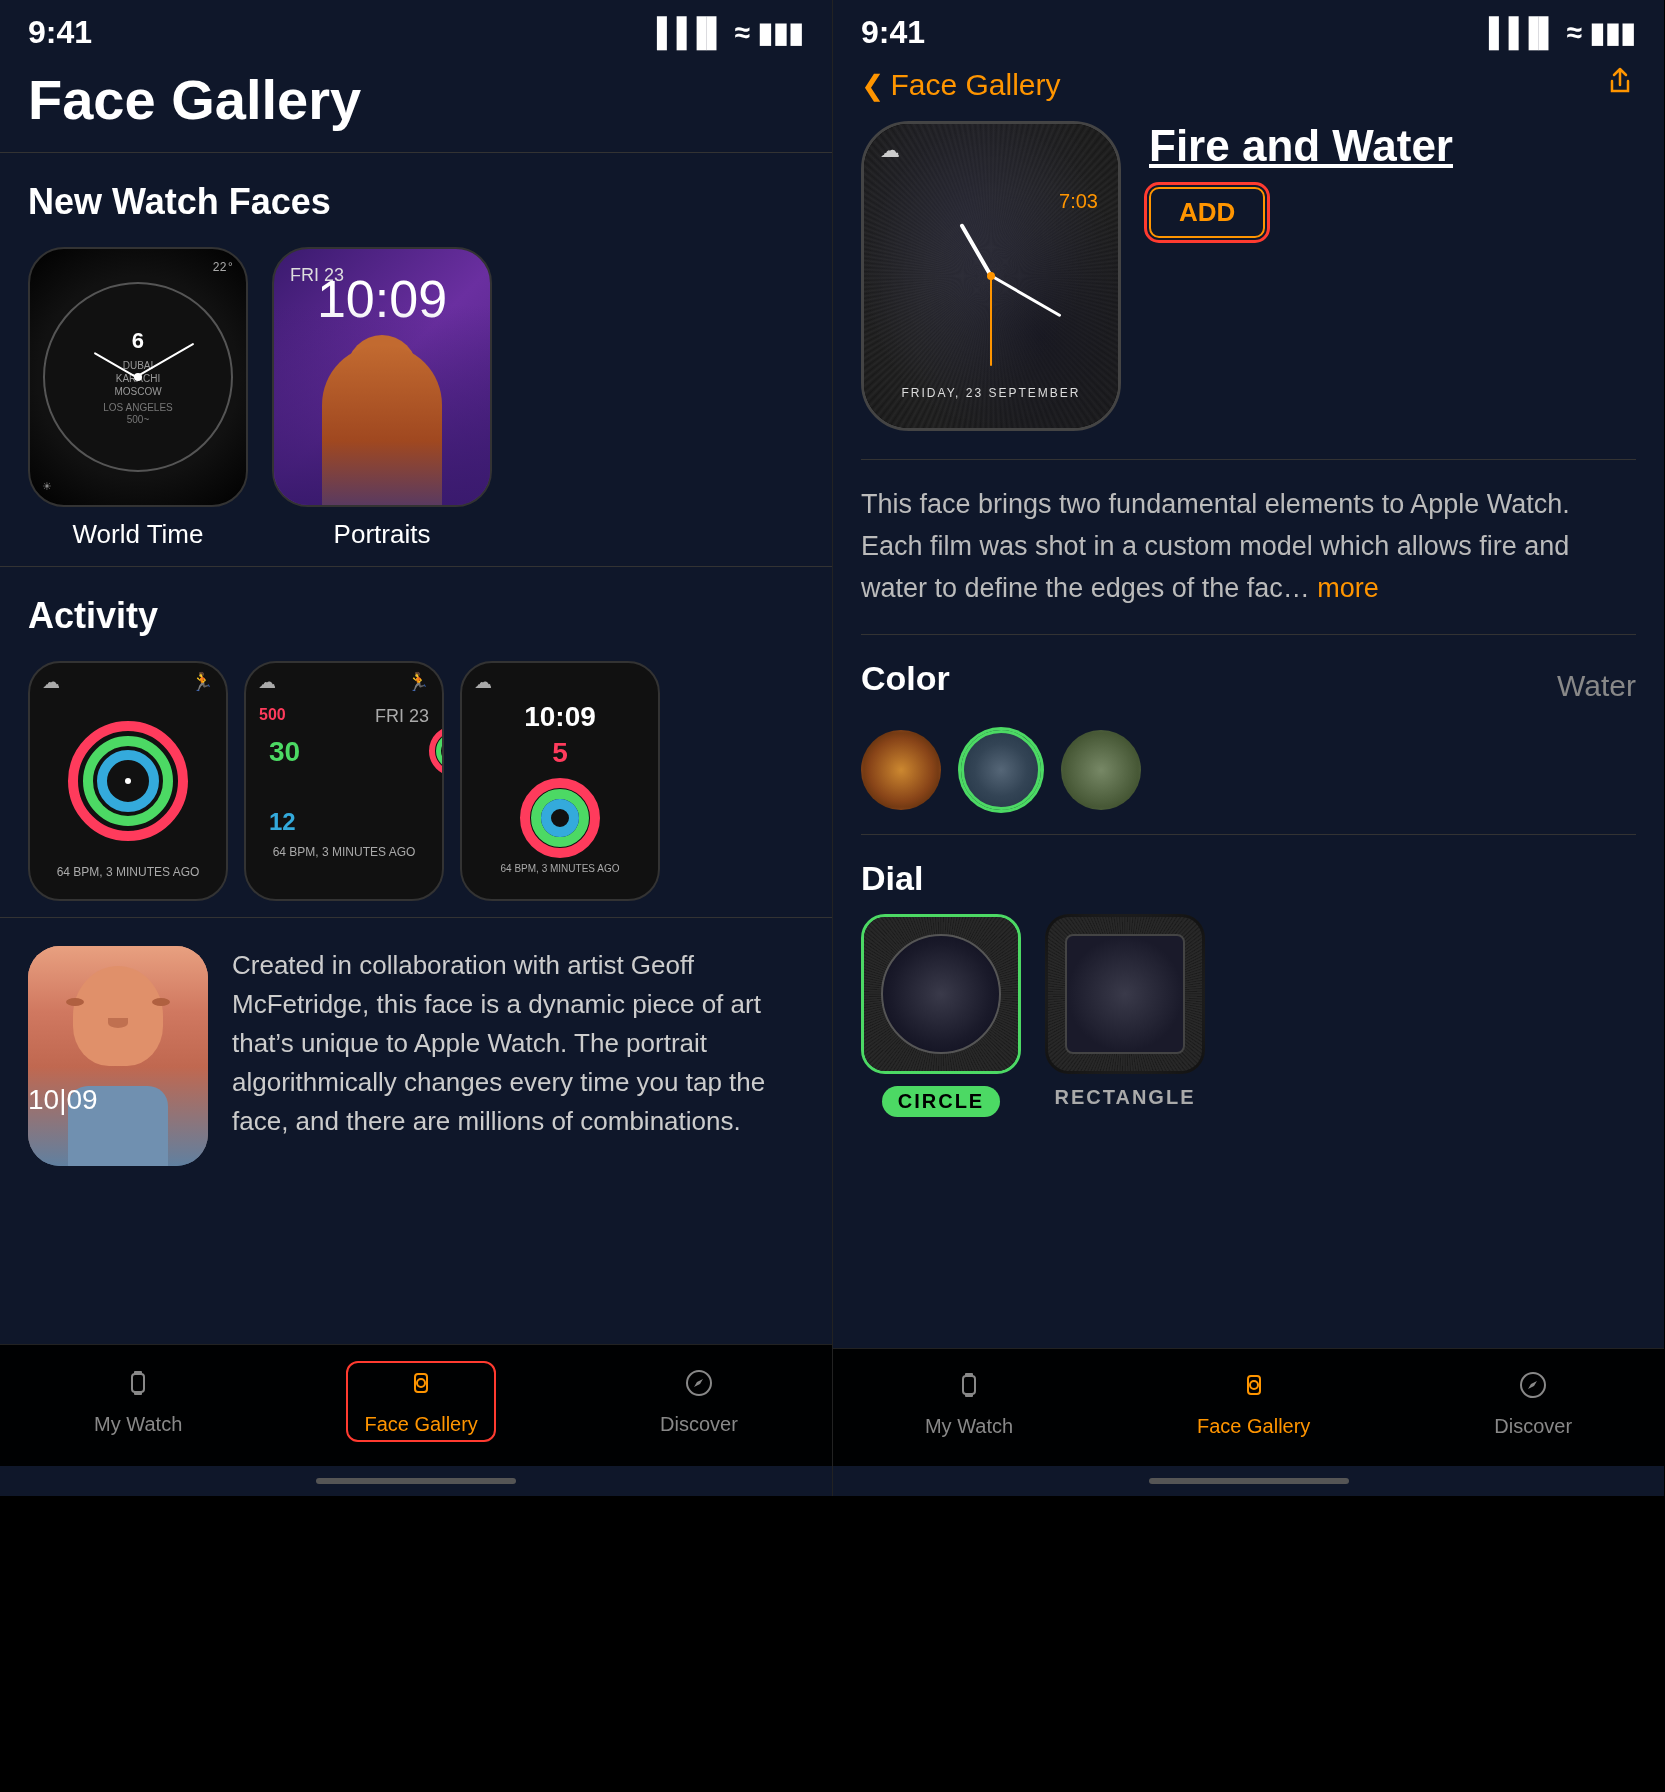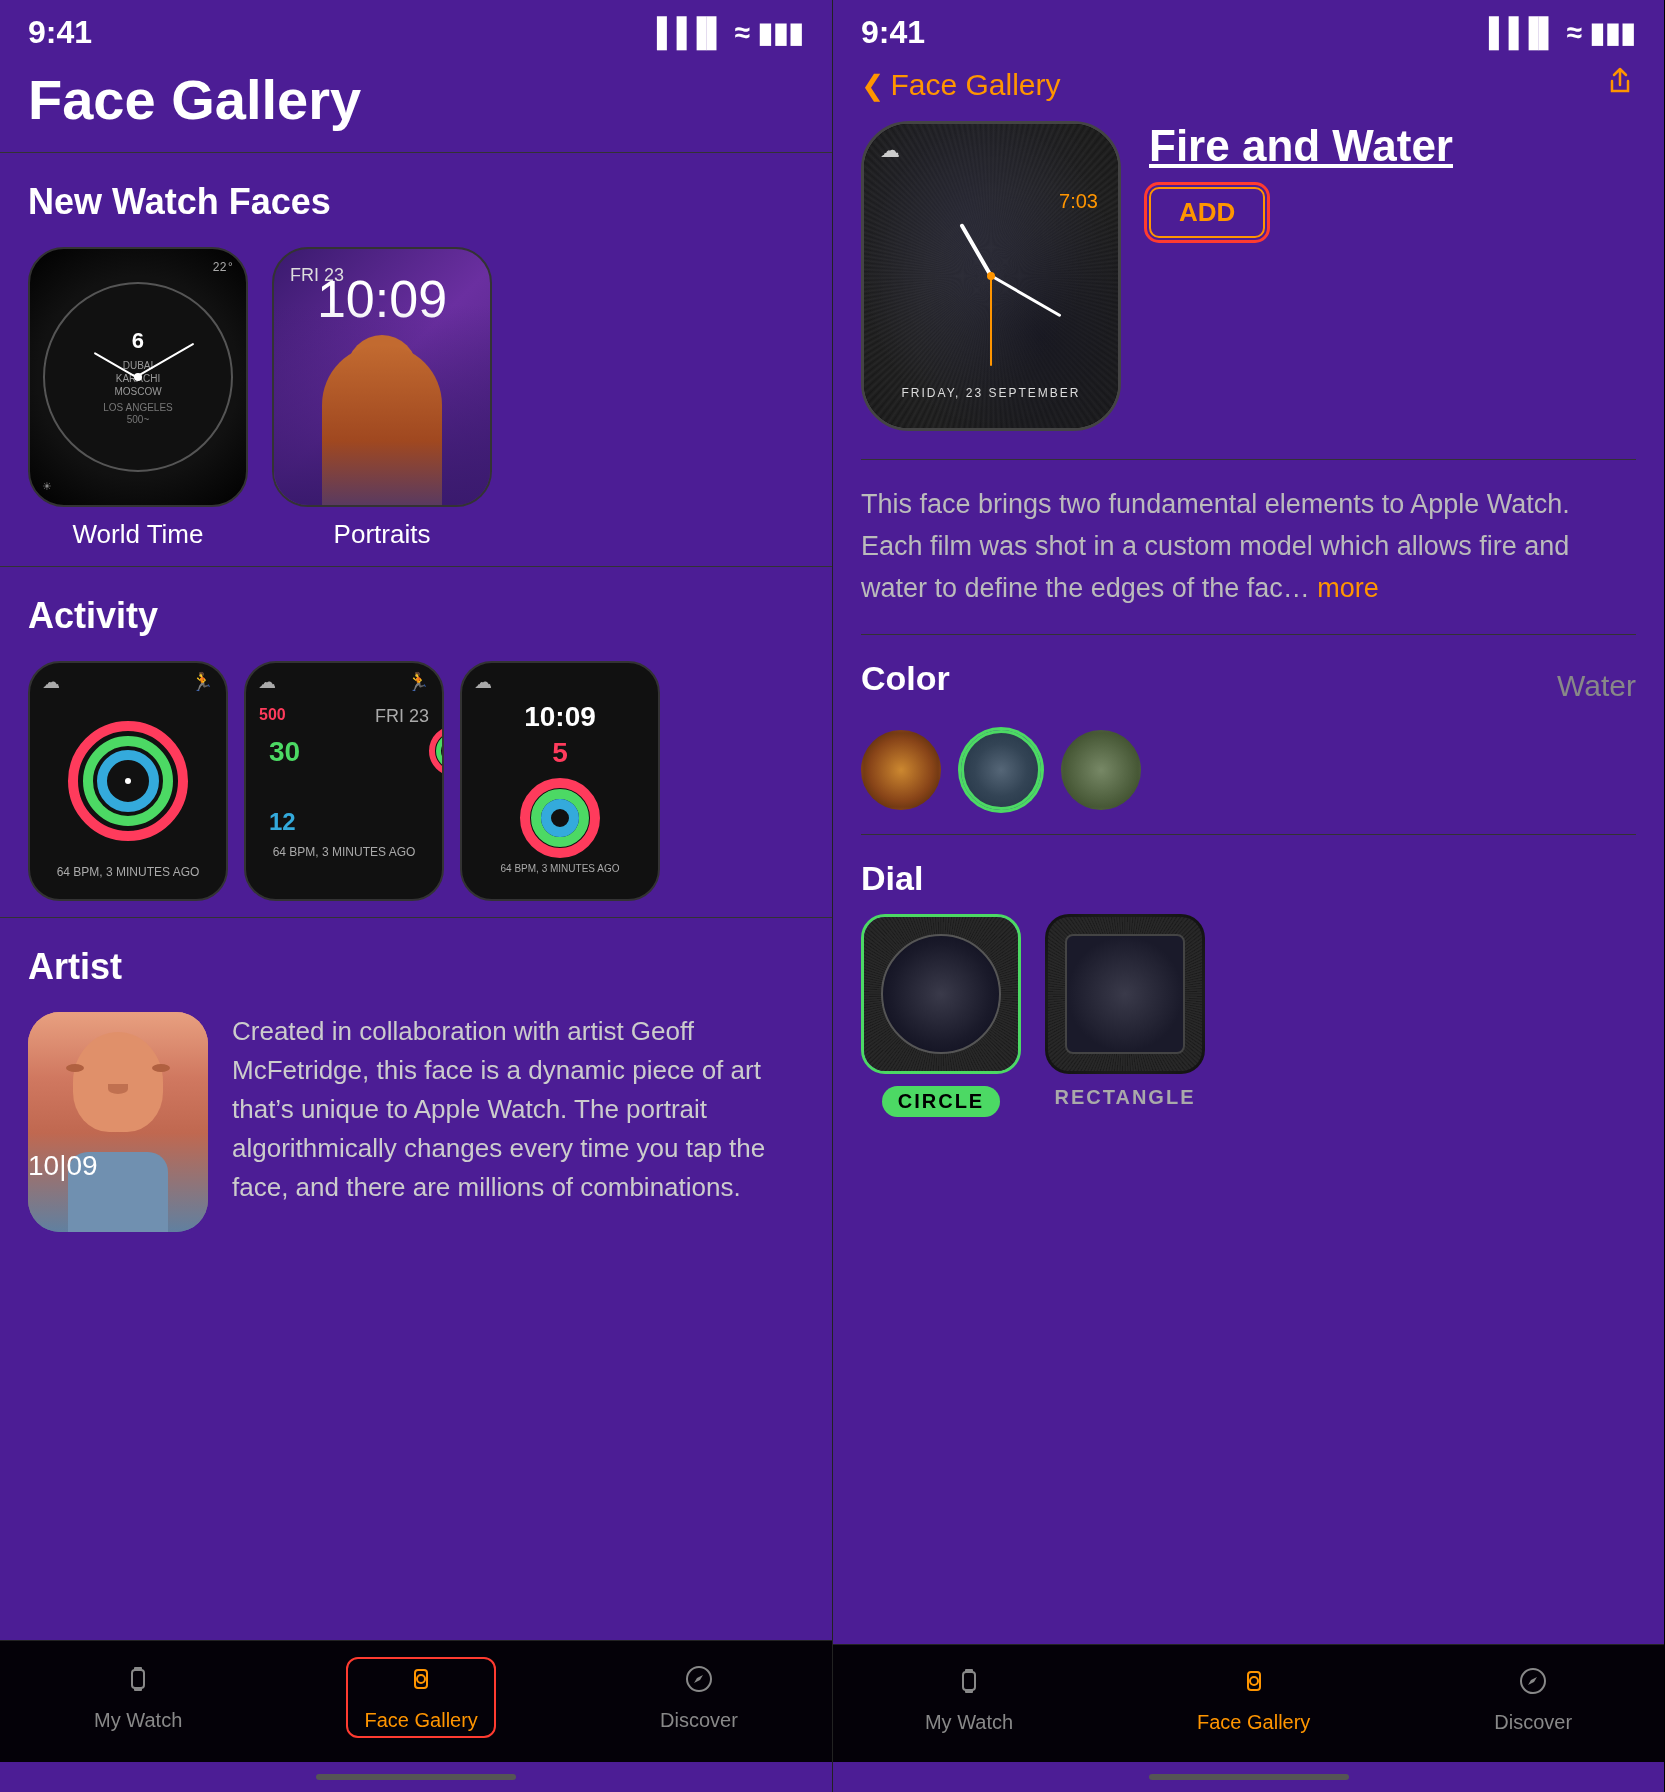--- a/index.html
+++ b/index.html
@@ -8,22 +8,22 @@
       display: flex;
       width: 1665px;
       height: 1792px;
       font-family: -apple-system, 'SF Pro Display', 'Helvetica Neue', sans-serif;
       overflow: hidden;
     }
 
     
     .phone-panel {
       width: 832px;
-      height: 1792px;
-      background: #4c1d95;
+      height: 1496px;
+      background: #0f172a;
       color: #fff;
       display: flex;
       flex-direction: column;
       position: relative;
       overflow: hidden;
     }
     .phone-panel + .phone-panel {
       border-left: 1px solid #222;
     }
 
@@ -654,21 +654,20 @@
             <div class="ring ring-blue" style="width:38px;height:38px;top:21px;left:21px;"></div>
           </div>
         </div>
         <div style="font-size:10px;color:#aaa;text-align:center;padding:0 4px;">64 BPM, 3 MINUTES AGO</div>
       </div>
     </div>
 
     <div class="divider"></div>
 
     <div class="artist-section">
-      <h2 class="section-title">Artist</h2>
       <div class="artist-content">
         <div class="artist-face-thumb">
 
           <div style="width:100%;height:100%;background:linear-gradient(180deg,#e8a080 0%,#d07860 30%,#c06850 55%,#6080a0 100%);position:relative;overflow:hidden;">
 
             <div style="position:absolute;top:20px;left:50%;transform:translateX(-50%);width:90px;height:100px;background:#e0906a;border-radius:50% 50% 40% 40%;"></div>
 
             <div style="position:absolute;top:52px;left:38px;width:18px;height:8px;background:#b06040;border-radius:50%;"></div>
             <div style="position:absolute;top:52px;right:38px;width:18px;height:8px;background:#b06040;border-radius:50%;"></div>
             <div style="position:absolute;top:72px;left:50%;transform:translateX(-50%);width:20px;height:10px;background:#c07050;border-radius:0 0 50% 50%;"></div>

